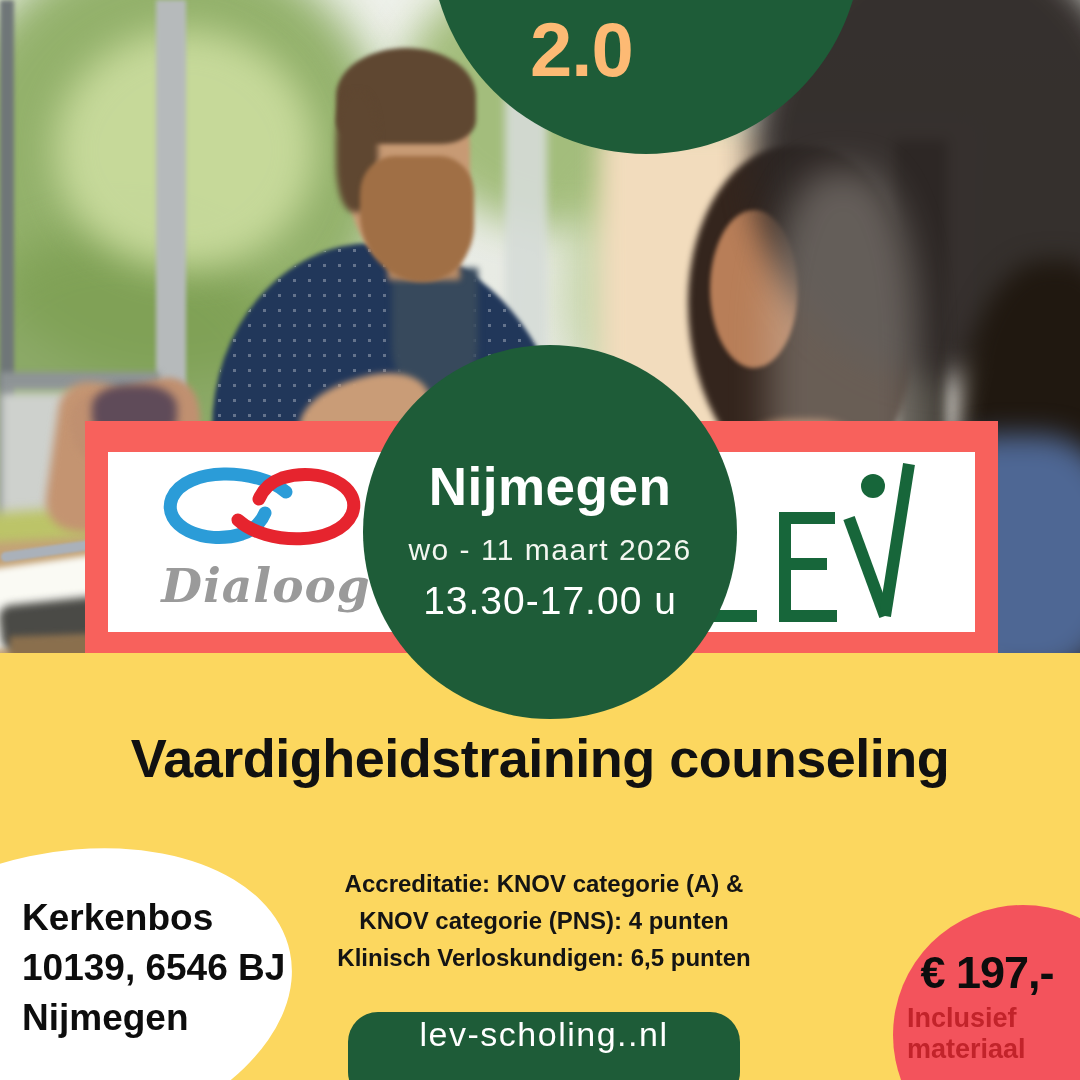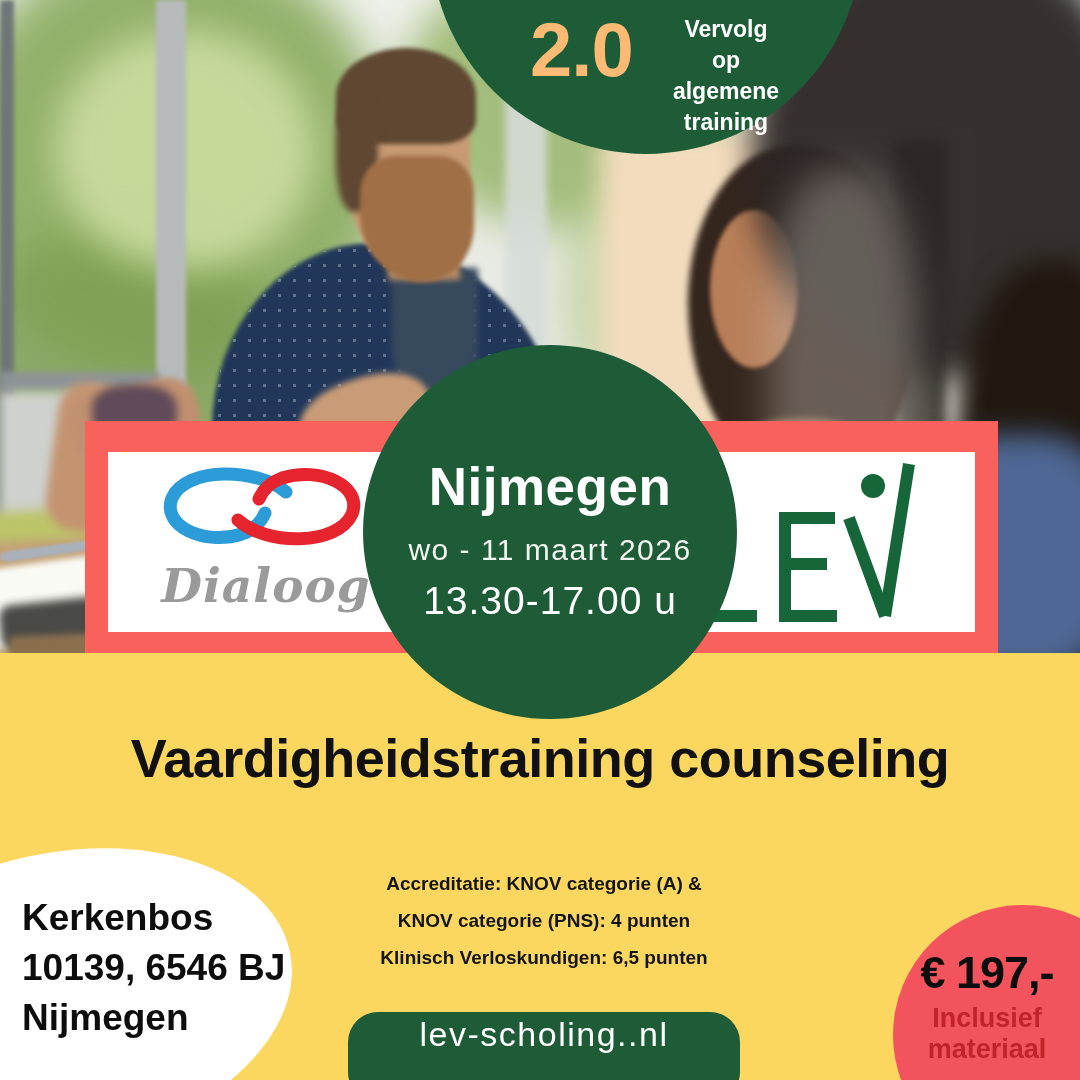--- a/index.html
+++ b/index.html
@@ -42,30 +42,30 @@
        background:var(--green);display:flex;flex-direction:column;align-items:center;
        justify-content:center;text-align:center;padding-top:14px;}
   .event-city{color:#fff;font-size:53px;font-weight:700;letter-spacing:0.5px;margin-bottom:16px;}
   .event-date{color:#f3f6f0;font-size:30px;font-weight:400;letter-spacing:1.5px;margin-bottom:12px;}
   .event-time{color:#fff;font-size:39px;font-weight:400;letter-spacing:1px;}
 
   .bottom{position:absolute;left:0;top:653px;width:1080px;height:427px;background:var(--yellow);}
   .title{position:absolute;left:0;top:67px;width:1080px;text-align:center;color:var(--ink);
        font-size:54px;font-weight:800;line-height:77px;letter-spacing:-0.5px;}
   .accred{position:absolute;left:0;top:212px;width:1080px;text-align:center;color:#141414;
-       font-size:19px;font-weight:600;line-height:37px;padding-left:8px;}
+       font-size:24px;font-weight:600;line-height:37px;padding-left:8px;}
   .blob{position:absolute;left:-175px;top:200px;width:470px;height:295px;background:#ffffff;
        border-radius:50%;transform:rotate(-12deg);}
   .address{position:absolute;left:22px;top:240px;width:270px;color:#0d0d0d;
        font-size:37px;font-weight:700;line-height:50px;}
   .price-circle{position:absolute;left:893px;top:252px;width:260px;height:260px;border-radius:50%;
        background:var(--price_red);}
   .price-amount{position:absolute;left:8px;top:42px;width:172px;text-align:center;color:#0d0d0d;
        font-size:45px;font-weight:800;letter-spacing:-1px;}
-  .price-note{position:absolute;left:14px;top:98px;width:160px;text-align:center;
+  .price-note{position:absolute;left:14px;top:98px;width:160px;
        color:var(--price_note);font-size:27px;font-weight:700;line-height:31px;}
   .site-btn{position:absolute;left:348px;top:359px;width:392px;height:90px;background:var(--green);
        border-radius:30px;text-align:center;cursor:pointer;}
   .site-url{display:inline-block;margin-top:3px;color:#fff;font-size:34px;font-weight:300;
        letter-spacing:1.5px;}
 </style>
 </head>
 <body>
 
 <div class="canvas">
@@ -178,21 +178,15 @@
   </div>
 
   <div class="event-circle">
     <div class="event-city">Nijmegen</div>
     <div class="event-date">wo - 11 maart 2026</div>
     <div class="event-time">13.30-17.00 u</div>
   </div>
 
   <div class="badge">
     <div class="badge-version">2.0</div>
-    <div class="badge-caption">
-      <div>Vervolg</div>
-      <div>op</div>
-      <div>algemene</div>
-      <div>training</div>
-    </div>
   </div>
 
 </div>
 
 </body></html>

